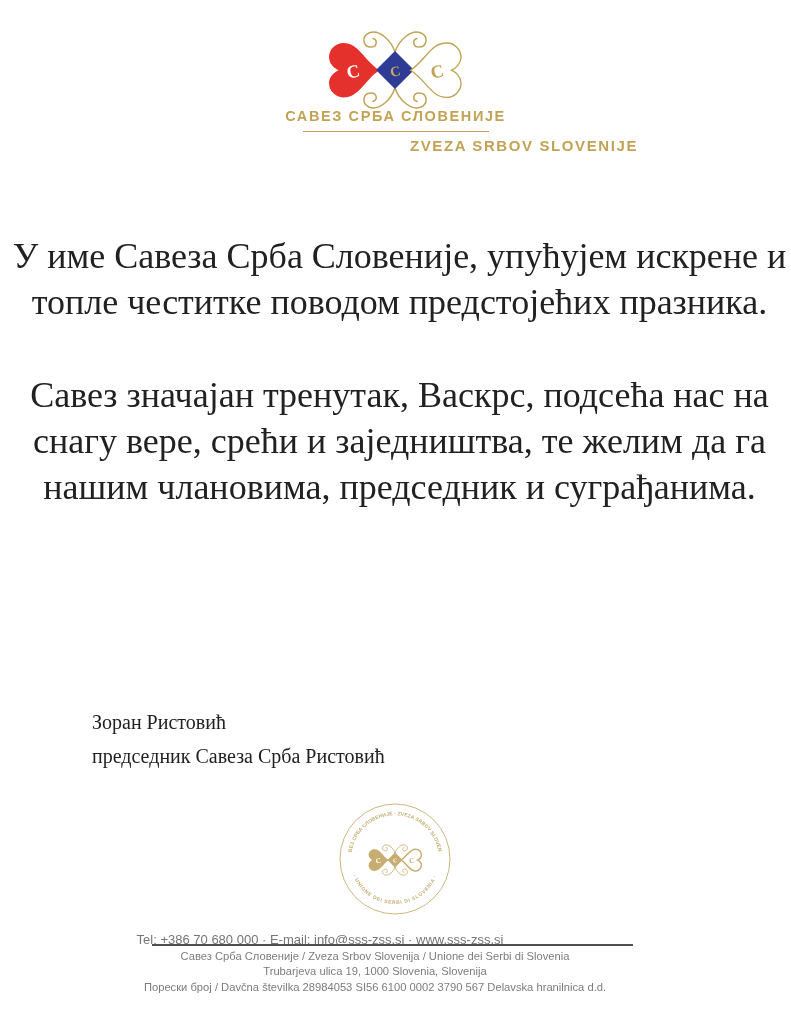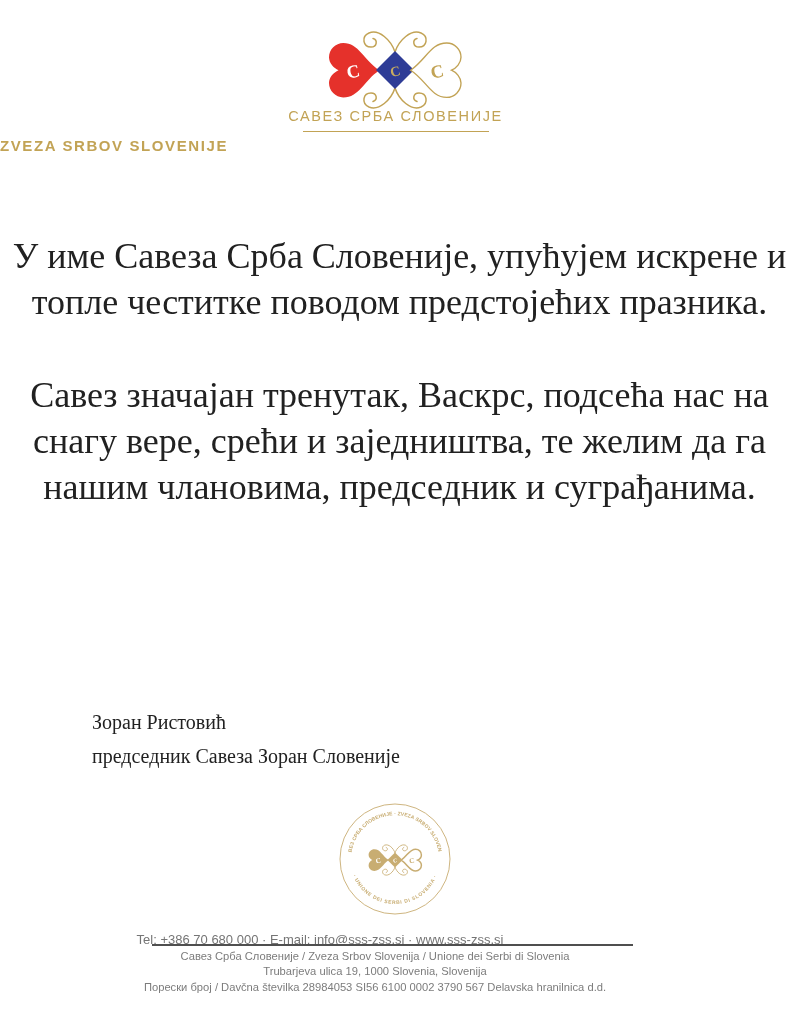--- a/index.html
+++ b/index.html
@@ -25,38 +25,38 @@
     height: 100px;
   }
   .org-name-cy {
     position: absolute;
     top: 108px;
     left: 0;
     width: 791px;
     text-align: center;
     color: #c2a355;
     font-size: 14.5px;
-    font-weight: 400;
+    font-weight: 700;
     letter-spacing: 1.6px;
     white-space: nowrap;
   }
   .org-name-divider {
     position: absolute;
     top: 131px;
     left: 303px;
     width: 186px;
     height: 1px;
     background: #c2a355;
   }
   .org-name-la {
     position: absolute;
     top: 137px;
     left: 0;
     width: 638px;
-    text-align: left;
+    text-align: right;
     color: #c2a355;
     font-size: 15px;
     font-weight: 600;
     letter-spacing: 1.6px;
     white-space: nowrap;
   }
 
   
   .letter-body {
     position: absolute;
@@ -163,21 +163,21 @@
     </div>
     <div class="para">
       <div class="letter-line">Савез значајан тренутак, Васкрс, подсећа нас на</div>
       <div class="letter-line">снагу вере, срећи и заједништва, те желим да га</div>
       <div class="letter-line">нашим члановима, председник и суграђанима.</div>
     </div>
   </div>
 
   <div class="signature">
     <div>Зоран Ристовић</div>
-    <div>председник Савеза Зоран Словеније</div>
+    <div>председник Савеза Срба Ристовић</div>
   </div>
 
   <svg class="seal-svg" viewBox="0 0 118 118" xmlns="http://www.w3.org/2000/svg">
     <circle cx="59" cy="59" r="55" fill="none" stroke="#c8ad72" stroke-width="0.9"></circle>
     <path id="sealArcTop" d="M15.7,51.4 A44,44 0 0 1 102.3,51.4" fill="none"></path>
     <path id="sealArcBottom" d="M15.5,70.6 A45,45 0 0 0 102.5,70.6" fill="none"></path>
     <text font-size="5" letter-spacing="0.1" fill="#c8ad72" font-weight="600" font-family="Liberation Sans, DejaVu Sans, sans-serif">
       <textPath href="#sealArcTop" startOffset="50%" text-anchor="middle">САВЕЗ СРБА СЛОВЕНИЈЕ · ZVEZA SRBOV SLOVENIJE</textPath>
     </text>
     <text font-size="5" letter-spacing="0.7" fill="#c8ad72" font-weight="600" font-family="Liberation Sans, DejaVu Sans, sans-serif">

